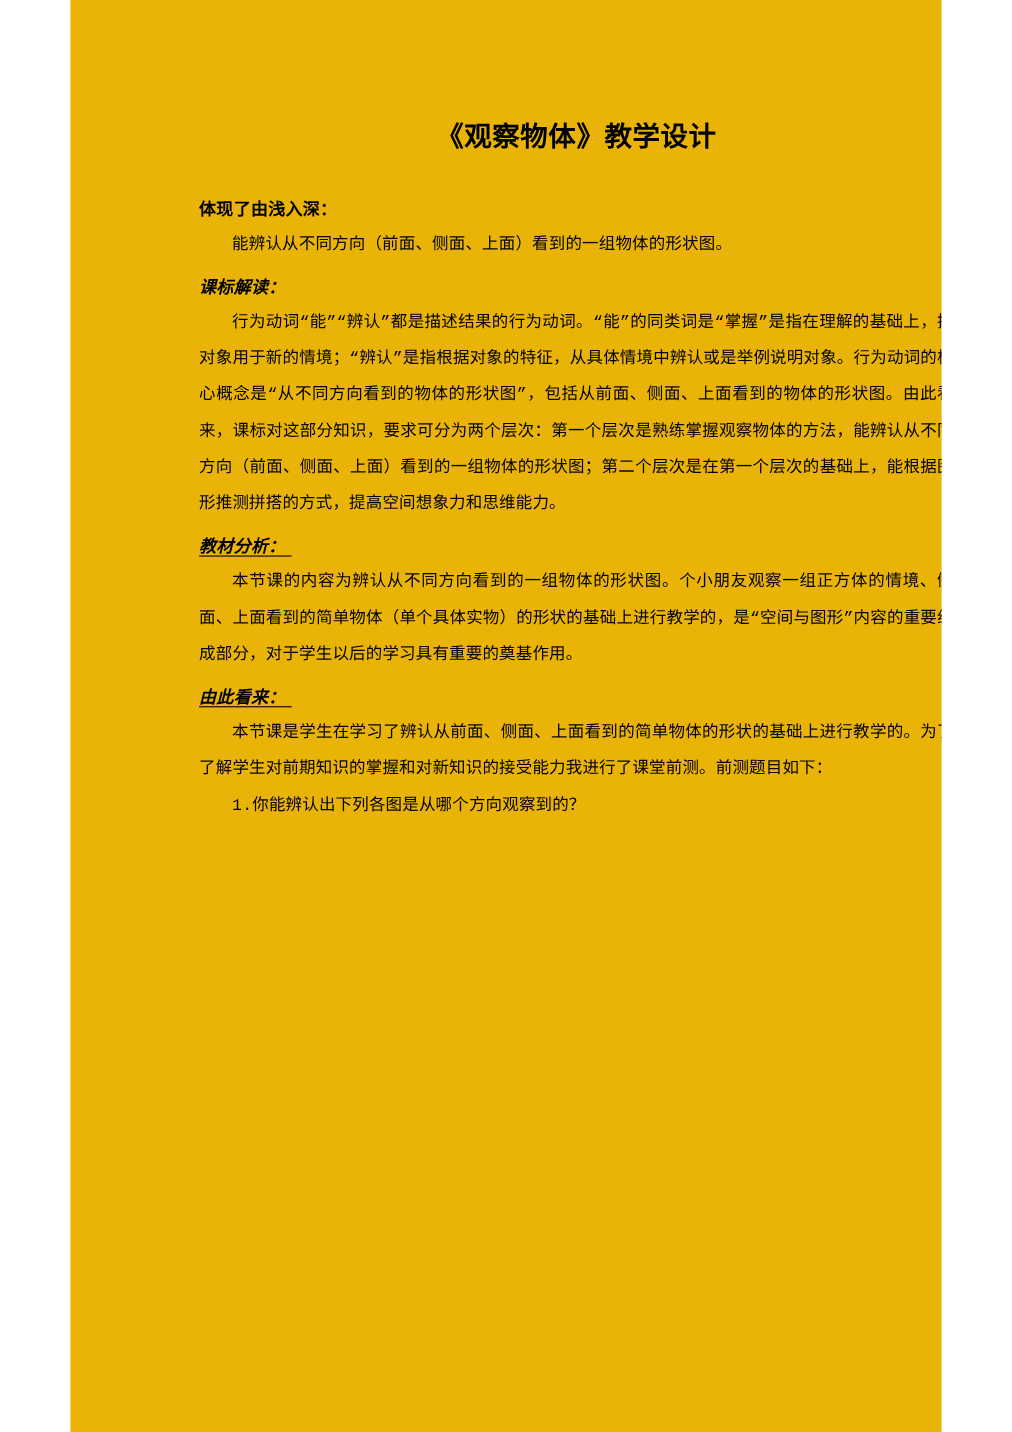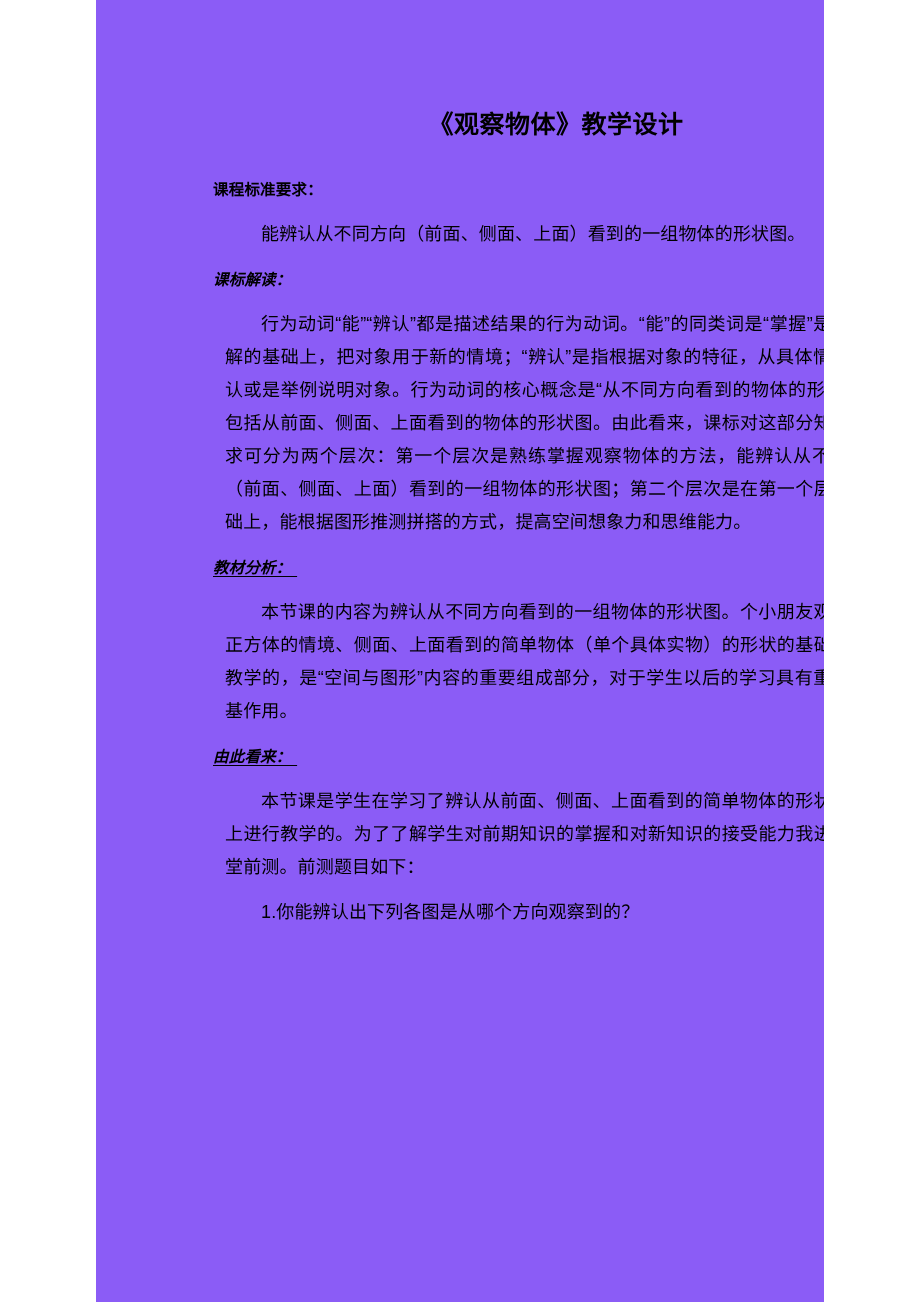--- a/index.html
+++ b/index.html
@@ -8,24 +8,24 @@
     padding: 0;
     background: #ffffff;
   }
   body {
     font-family: "DejaVu Serif", "Liberation Serif", serif;
     color: #000000;
     -webkit-font-smoothing: antialiased;
   }
   .page {
     position: relative;
-    width: 728px;
+    width: 792px;
     height: 1302px;
     margin: 0 auto;
-    background: #8b5cf6;
+    background: #eab308;
     box-sizing: border-box;
     overflow: hidden;
   }
   .content {
     position: absolute;
     left: 117px;
     top: 0;
     width: 686px;
   }
   .doc-title {
@@ -47,39 +47,39 @@
     white-space: pre;
     font-family: "DejaVu Serif", "Liberation Serif", serif;
   }
   .section-head.underlined {
     text-decoration: underline;
     text-underline-offset: 3px;
   }
   .sec-gap-1 { margin-top: 36px; }
   .sec-gap-2 { margin-top: 5px; font-style: italic; }
   .para {
-    font-size: 18px;
+    font-size: 15px;
     line-height: 33px;
     text-align: justify;
     text-justify: inter-ideograph;
     text-indent: 2em;
     letter-spacing: 0.15px;
-    margin: 12px;
-    font-family: Liberation Sans, sans-serif;
+    margin: 0;
+    font-family: Liberation Mono, monospace;
   }
 </style>
 </head>
 <body>
 
 <div class="page">
   <div class="content">
 
     <h1 class="doc-title">《观察物体》教学设计</h1>
 
-    <div class="section-head sec-gap-1">课程标准要求：</div>
+    <div class="section-head sec-gap-1">体现了由浅入深：</div>
 
     <p class="para">能辨认从不同方向（前面、侧面、上面）看到的一组物体的形状图。</p>
 
     <div class="section-head sec-gap-2">课标解读：</div>
 
     <p class="para">行为动词“能”“辨认”都是描述结果的行为动词。“能”的同类词是“掌握”是指在理解的基础上，把对象用于新的情境；“辨认”是指根据对象的特征，从具体情境中辨认或是举例说明对象。行为动词的核心概念是“从不同方向看到的物体的形状图”，包括从前面、侧面、上面看到的物体的形状图。由此看来，课标对这部分知识，要求可分为两个层次：第一个层次是熟练掌握观察物体的方法，能辨认从不同方向（前面、侧面、上面）看到的一组物体的形状图；第二个层次是在第一个层次的基础上，能根据图形推测拼搭的方式，提高空间想象力和思维能力。</p>
 
     <div class="section-head underlined sec-gap-2">教材分析： </div>
 
 

